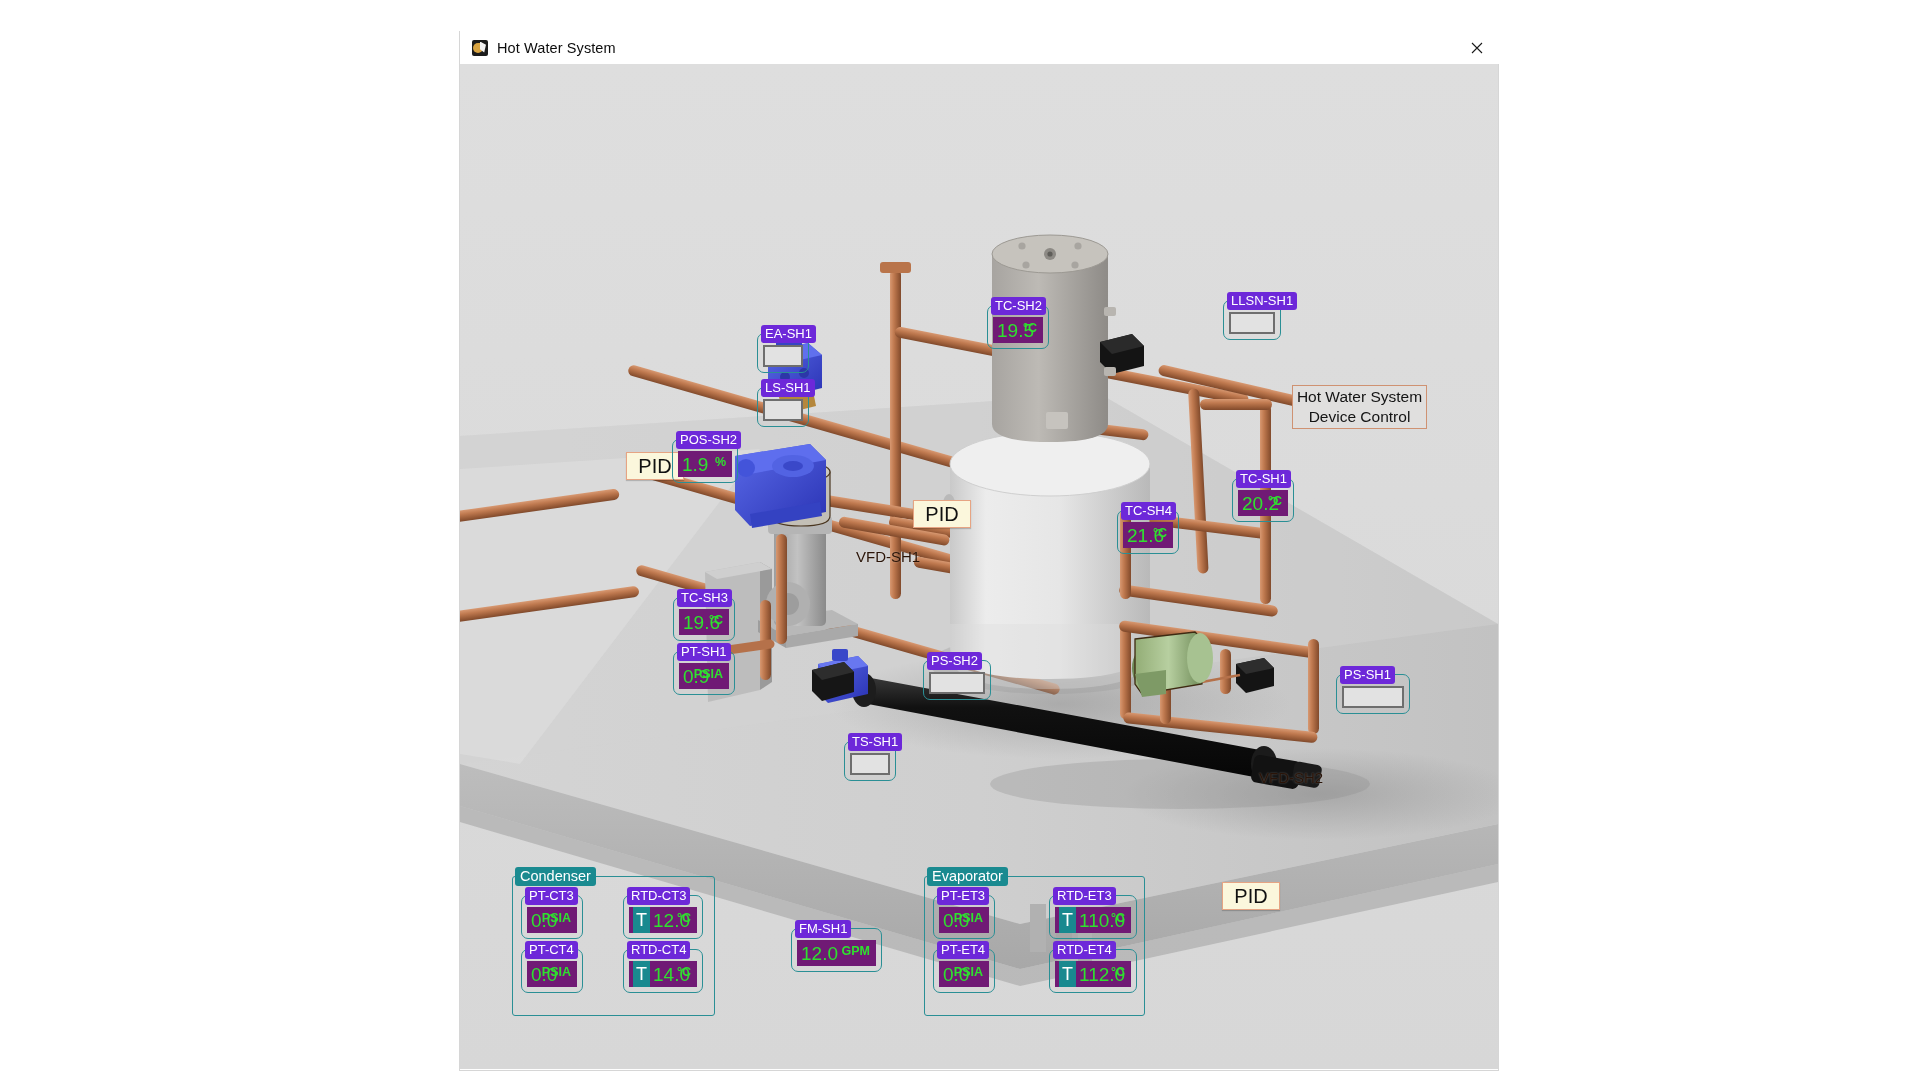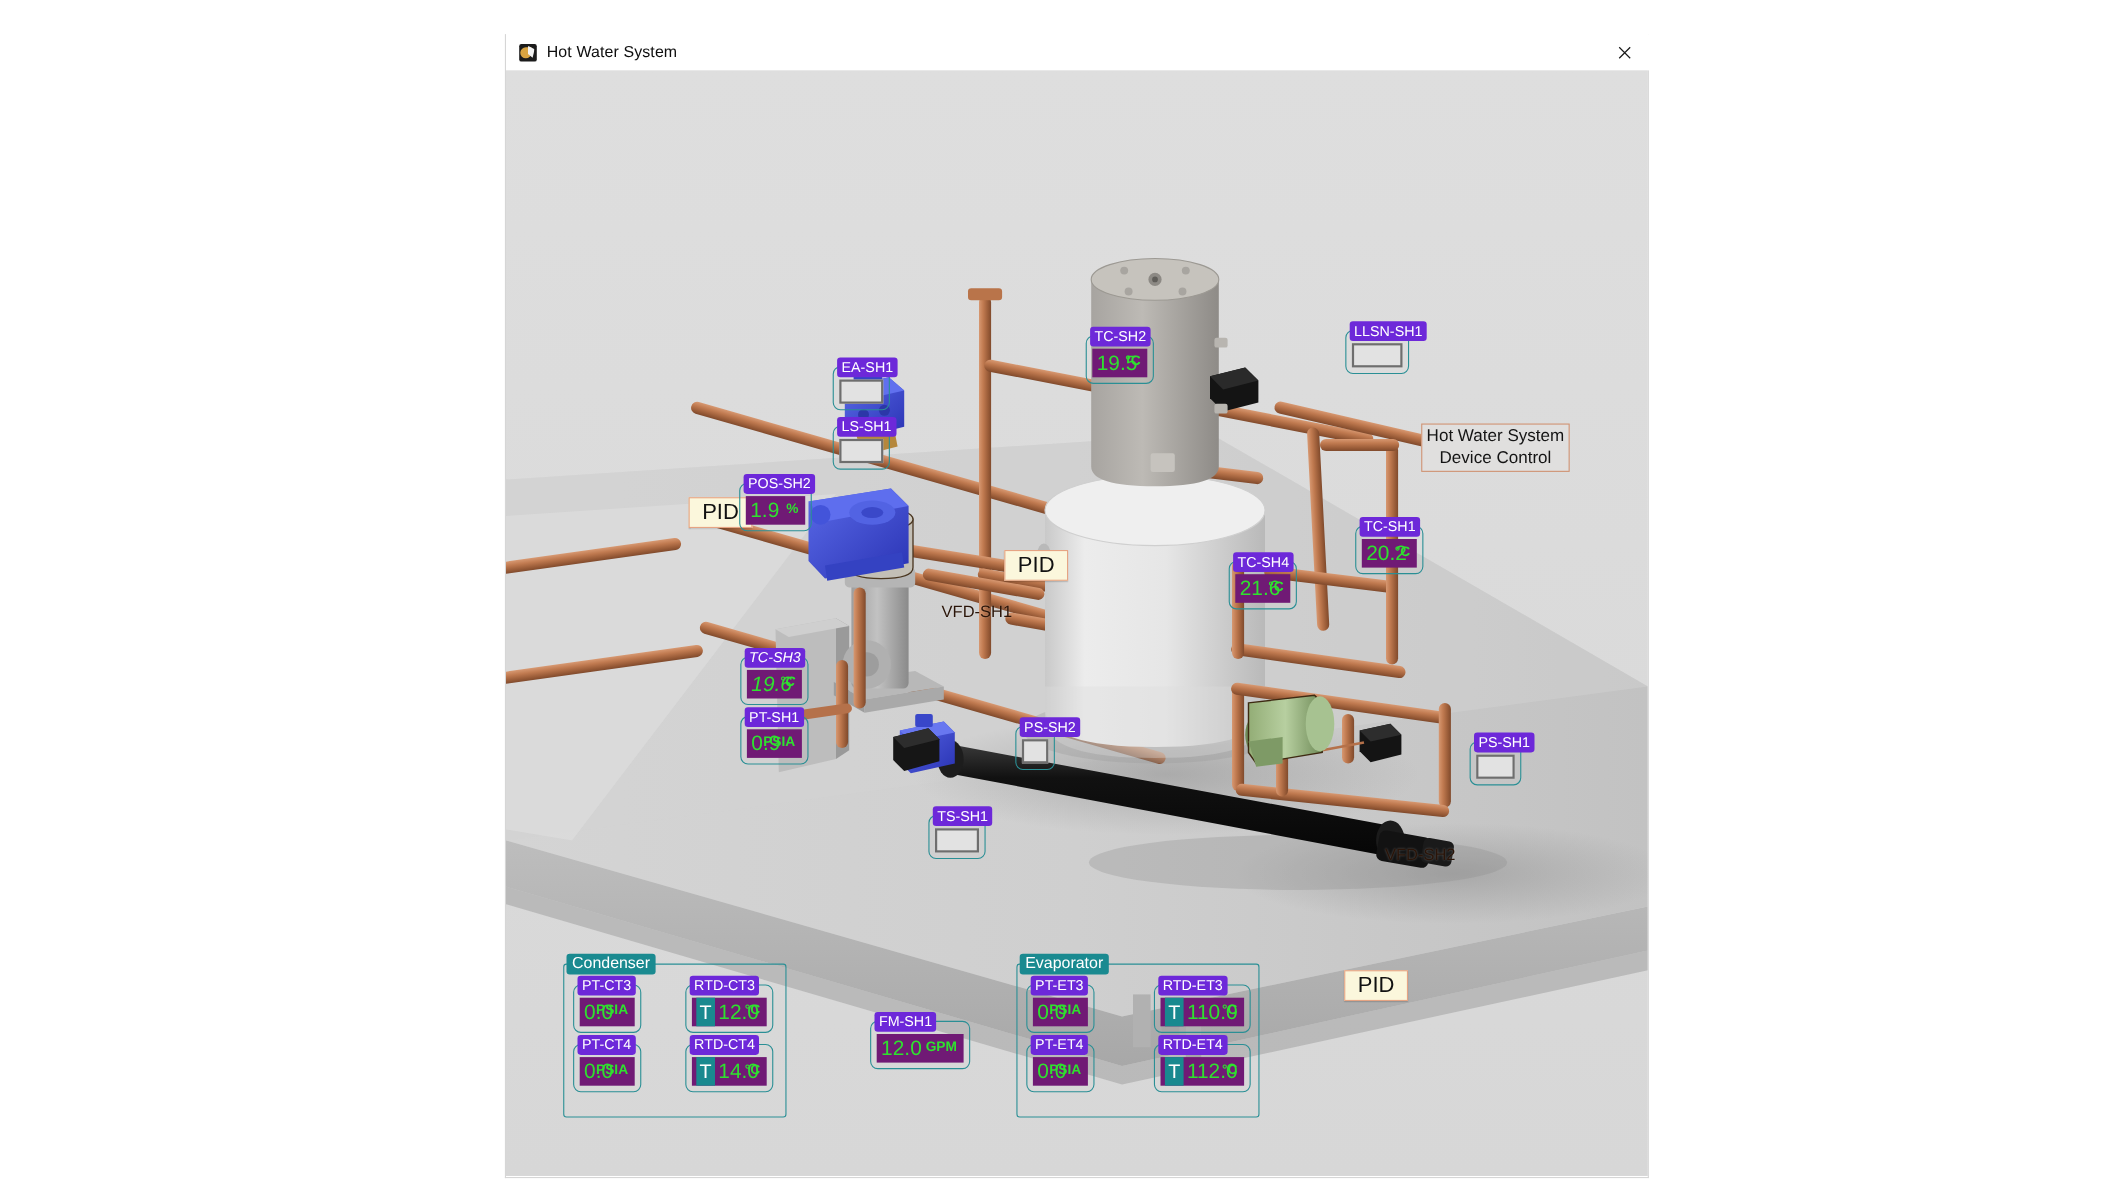--- a/index.html
+++ b/index.html
@@ -455,43 +455,43 @@
       <span class="unit">°C</span>
     </div>
   </div>
 <div class="sensor" style="left: 1232px; top: 478px; width: 62px;">
     <div class="tag">TC-SH1</div>
     <div class="lcd">
       <span class="val">20.2</span>
       <span class="unit">°C</span>
     </div>
   </div>
-<div class="sensor" style="left: 673px; top: 597px; width: 62px; font-style: italic;">
+<div class="sensor" style="left: 673px; top: 597px; width: 62px;">
     <div class="tag">TC-SH3</div>
     <div class="lcd">
       <span class="val">19.6</span>
       <span class="unit">°C</span>
     </div>
   </div>
 <div class="sensor" style="left: 673px; top: 651px; width: 62px;">
     <div class="tag">PT-SH1</div>
     <div class="lcd">
       <span class="val">0.9</span>
       <span class="unit">PSIA</span>
     </div>
   </div>
-<div class="sensor" style="left: 923px; top: 660px; width: 36px;">
+<div class="sensor" style="left: 923px; top: 660px; width: 68px;">
     <div class="tag">PS-SH2</div>
     <div class="readout-blank"></div>
   </div>
 <div class="sensor" style="left: 844px; top: 741px; width: 52px;">
     <div class="tag">TS-SH1</div>
     <div class="readout-blank"></div>
   </div>
-<div class="sensor" style="left: 1336px; top: 674px; width: 47px;">
+<div class="sensor" style="left: 1336px; top: 674px; width: 74px;">
     <div class="tag">PS-SH1</div>
     <div class="readout-blank"></div>
   </div>
 <div class="sensor" style="left: 791px; top: 928px; width: 91px;">
     <div class="tag">FM-SH1</div>
     <div class="lcd">
       <span class="val">12.0</span>
       <span class="unit">GPM</span>
     </div>
   </div>

